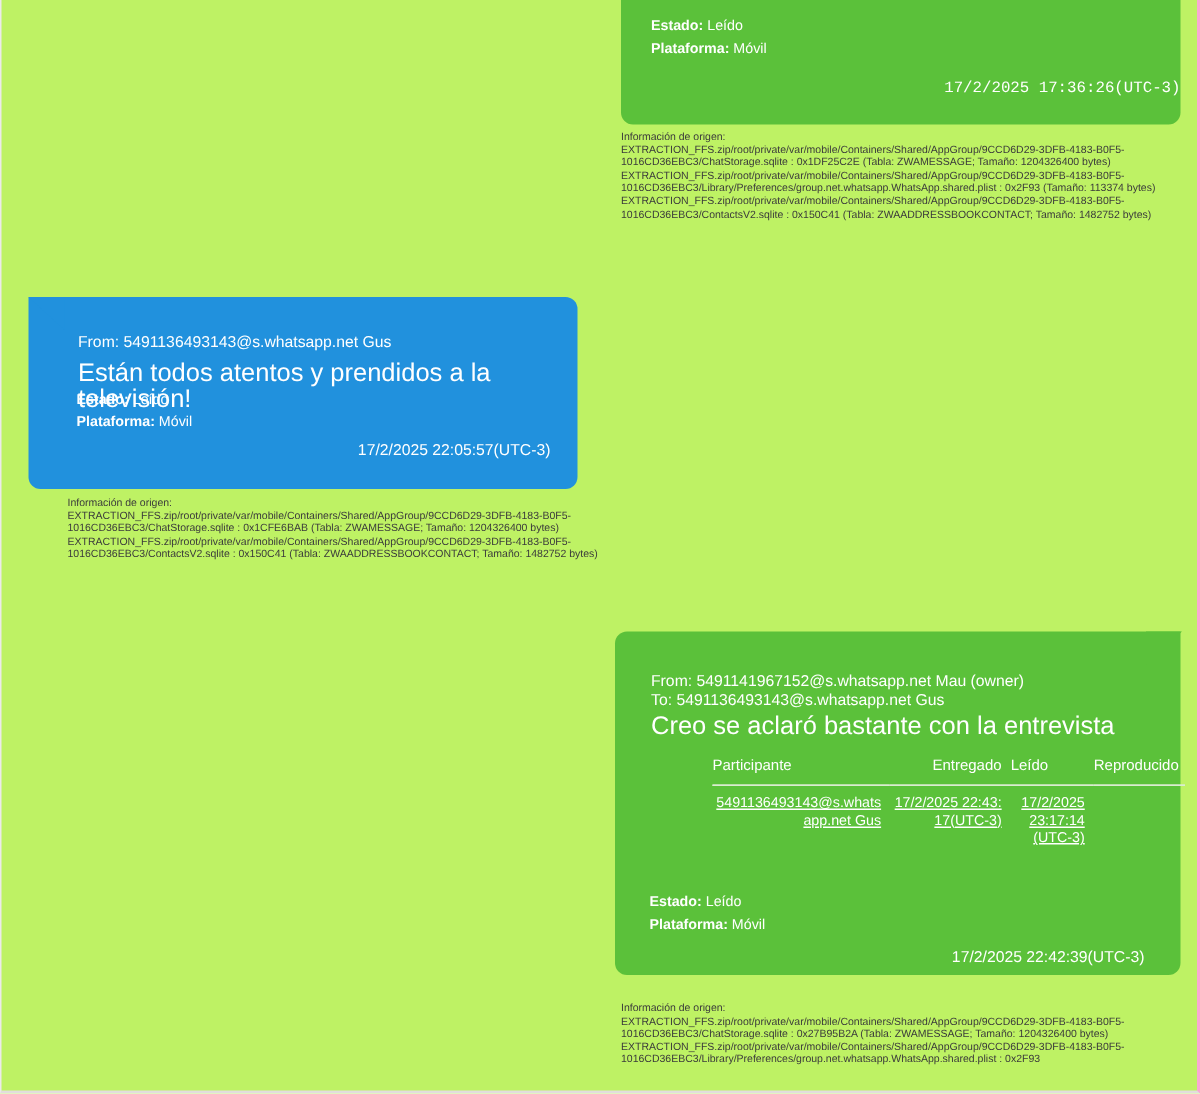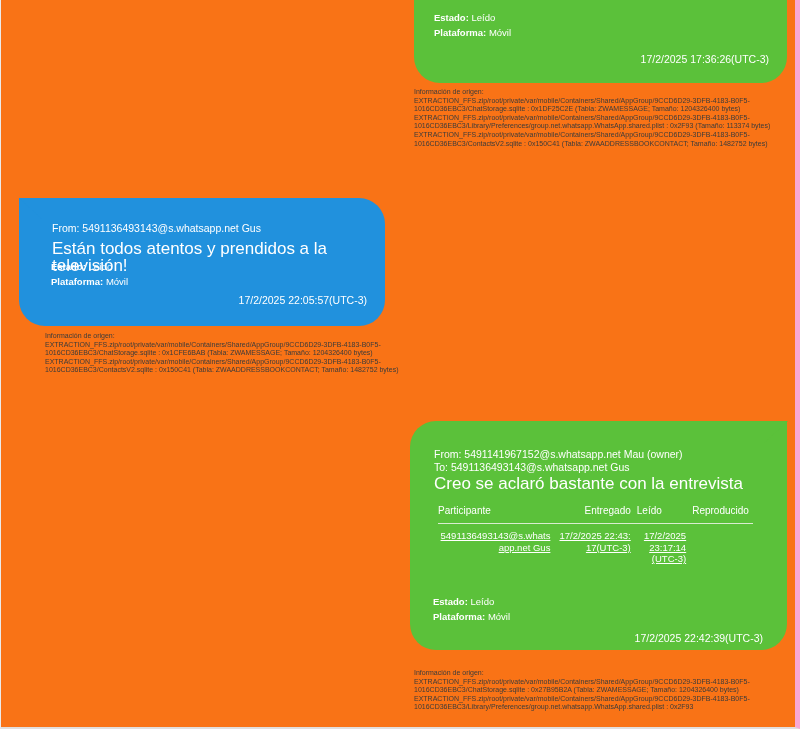--- a/index.html
+++ b/index.html
@@ -8,34 +8,34 @@
     background: #ffffff;
   }
   body {
     font-family: "Liberation Sans", sans-serif;
     -webkit-font-smoothing: antialiased;
   }
   #page {
     position: relative;
     width: 800px;
     height: 729px;
-    background: #f97316;
+    background: #bef264;
     overflow: hidden;
     box-sizing: border-box;
     border-left: 1px solid #eceaea;
-    border-right: 5px solid #f9a8d4;
+    border-right: 2px solid #f9a8d4;
     border-bottom: 2px solid #e2dedc;
   }
 
   
   .bubble {
     position: absolute;
     box-sizing: border-box;
     color: #ffffff;
-    border-radius: 26px;
+    border-radius: 8px;
   }
   .bubble.green  { background: #5bc13a; }
   .bubble.blue   { background: #2191dd; }
 
   
   .tail {
     position: absolute;
     width: 0;
     height: 0;
   }
@@ -74,20 +74,21 @@
     text-align: right;
     font-weight: 400;
   }
 
   
   table.parts {
     border-collapse: collapse;
     table-layout: fixed;
     font-size: 9.5px;
     color: #ffffff;
+    margin-left: 37px;
   }
   table.parts th {
     text-align: left;
     font-weight: normal;
     font-size: 10px;
     padding: 0 6px 7px 0;
     vertical-align: top;
     border-bottom: 1px solid #d9ecd0;
   }
   table.parts td {
@@ -120,21 +121,21 @@
     <div style="position:absolute; left:20px; top:56px;">
       <div class="kv">
         <span>Estado:</span>
         <span class="val">Leído</span>
       </div>
       <div class="kv">
         <span>Plataforma:</span>
         <span class="val">Móvil</span>
       </div>
     </div>
-    <div class="timestamp" style="position:absolute; right:18px; top:99px;">17/2/2025 17:36:26(UTC-3)</div>
+    <div class="timestamp" style="position:absolute; right:0; top:99px;font-family:Liberation Mono, monospace;">17/2/2025 17:36:26(UTC-3)</div>
   </div>
 
   <div class="origin" style="left:413px; top:88px; width:372px;">Información de origen:
 EXTRACTION_FFS.zip/root/private/var/mobile/Containers/Shared/AppGroup/9CCD6D29-3DFB-4183-B0F5-1016CD36EBC3/ChatStorage.sqlite : 0x1DF25C2E (Tabla: ZWAMESSAGE; Tamaño: 1204326400 bytes)
 EXTRACTION_FFS.zip/root/private/var/mobile/Containers/Shared/AppGroup/9CCD6D29-3DFB-4183-B0F5-1016CD36EBC3/Library/Preferences/group.net.whatsapp.WhatsApp.shared.plist : 0x2F93 (Tamaño: 113374 bytes)
 EXTRACTION_FFS.zip/root/private/var/mobile/Containers/Shared/AppGroup/9CCD6D29-3DFB-4183-B0F5-1016CD36EBC3/ContactsV2.sqlite : 0x150C41 (Tabla: ZWAADDRESSBOOKCONTACT; Tamaño: 1482752 bytes)</div>
 
   <div class="bubble blue" style="left:18px; top:198px; width:366px; height:128px; border-top-left-radius:0;">
     <div class="tail left"></div>
     <div class="from-line" style="position:absolute; left:33px; top:24px;">From: 5491136493143@s.whatsapp.net Gus</div>

